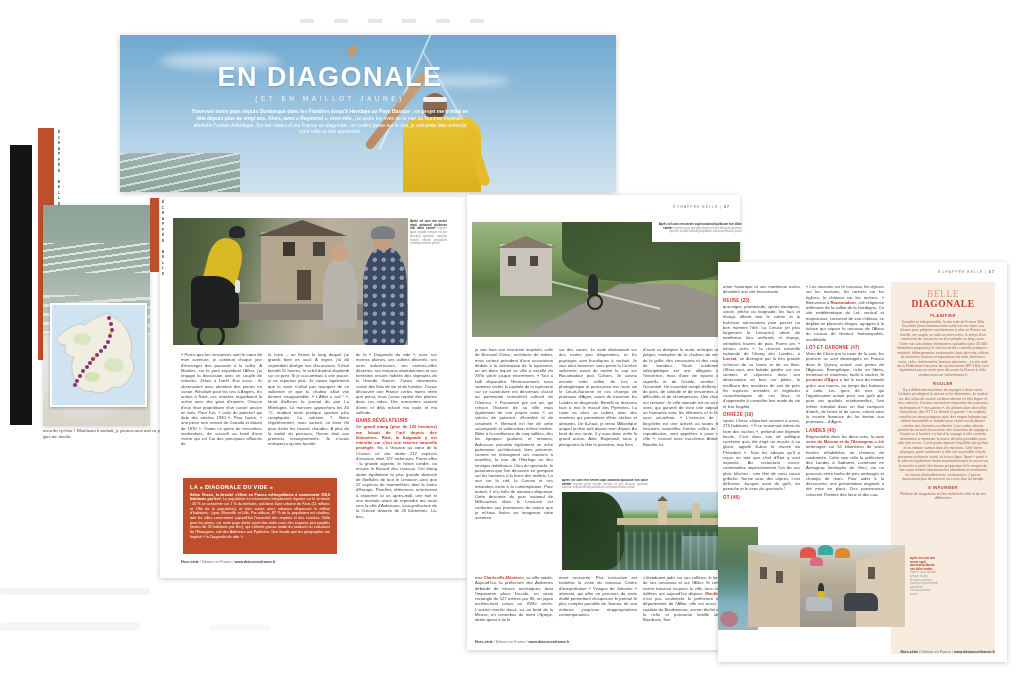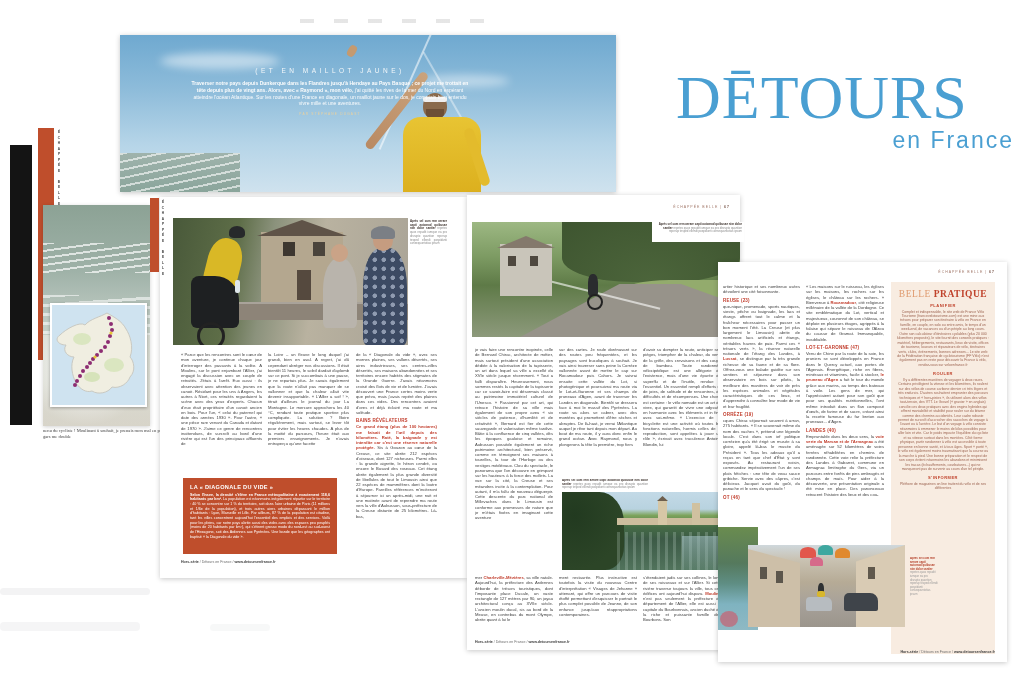--- a/index.html
+++ b/index.html
@@ -72,20 +72,21 @@
       <div class="abs" style="left:243px;top:18px;width:9px;height:95px;background:linear-gradient(180deg,#caa37c,#b98a63);transform:rotate(38deg);transform-origin:bottom center;border-radius:5px;"></div>
       <div class="abs" style="left:228px;top:10px;width:8px;height:12px;background:#c49a70;border-radius:40%;transform:rotate(30deg);"></div>
       <div class="abs" style="left:303px;top:58px;width:24px;height:26px;background:#8a6a4c;border-radius:50% 50% 45% 45%;"></div>
       <div class="abs" style="left:303px;top:62px;width:24px;height:5px;background:#efefef;border-radius:2px;"></div>
       <div class="abs" style="left:306px;top:74px;width:18px;height:10px;background:#6d4f36;border-radius:0 0 50% 50%;"></div>
       <div class="abs" style="left:283px;top:82px;width:78px;height:75px;background:linear-gradient(180deg,#e8c433,#dcb01e);border-radius:18px 18px 0 0;"></div>
       <div class="abs" style="left:352px;top:92px;width:10px;height:60px;background:#e3bb2c;transform:rotate(-18deg);border-radius:5px;"></div>
     </div>
 
     <div class="abs" style="left:60px;top:28px;width:300px;">
+      <div class="sp-title">EN DIAGONALE</div>
       <div class="sp-kicker">(ET EN MAILLOT JAUNE)</div>
       <div class="sp-intro" style="margin-left:10px;margin-right:10px;"><span class="b">Traverser notre pays depuis Dunkerque dans les Flandres jusqu'à Hendaye au Pays Basque ; ce projet me trottait en tête depuis plus de vingt ans. Alors, avec « Raymond », mon vélo,</span><span> j'ai quitté les rives de la mer du Nord en espérant atteindre l'océan Atlantique. Sur les routes d'une France en diagonale, un maillot jaune sur le dos, je comptais bien entendu vivre mille et une aventures.</span></div>
       <div class="sp-byline">PAR STÉPHANE DUGAST</div>
     </div>
   </div>
 
   <div class="abs" style="left:43px;top:205px;width:107px;height:221px;overflow:hidden;box-shadow:0 1px 4px rgba(0,0,0,.18);">
     <div class="photo" style="left:0;top:0;width:107px;height:221px;background:linear-gradient(180deg,#8ca295 0%,#9fb2a8 30%,#c3cec6 55%,#cdd2c9 80%,#c9c4b8 100%);">
       <div class="abs" style="left:0;top:38px;width:107px;height:30px;background:repeating-linear-gradient(172deg,rgba(255,255,255,.8) 0 2px,transparent 2px 7px);opacity:.85;"></div>
       <div class="abs" style="left:0;top:90px;width:107px;height:40px;background:repeating-linear-gradient(176deg,rgba(255,255,255,.7) 0 3px,transparent 3px 9px);opacity:.8;"></div>
@@ -256,21 +257,21 @@
     <div class="col" style="left:88px;top:22px;width:78px;height:258px;">
       <span><span>« Les maisons sur le ruisseau, les églises sur les maisons, les rochers sur les églises, le château sur les rochers. » Bienvenue à </span><span class="rb">Rocamadour</span><span>, cité religieuse millénaire de la vallée de la Dordogne. Ce site emblématique du Lot, vertical et majestueux, couronné de son château, se déploie en plusieurs étages, agrippés à la falaise qui sépare le ruisseau de l'Alzou du causse de Gramat. Immanquable, inoubliable.</span></span>
       <span class="hd">LOT-ET-GARONNE (47)</span>
       <span><span>Venu de Chine par la route de la soie, les pruniers se sont développés en France dans le Quercy actuel, aux portes de l'Agenais. Énergétique, riche en fibres, minéraux et vitamines, facile à stocker, </span><span class="rb">le pruneau d'Agen</span><span> a fait le tour du monde grâce aux marins, au temps des bateaux à voile. Les gens de mer, qui l'appréciaient autant pour son goût que pour ses qualités nutritionnelles, l'ont même introduit dans un flan composé d'œufs, de farine et de sucre, créant ainsi la recette fameuse du far breton aux pruneaux... d'Agen.</span></span>
       <span class="hd">LANDES (40)</span>
       <span><span>Empruntable dans les deux sens, la </span><span class="rb">voie verte du Marsan et de l'Armagnac</span><span> a été aménagée sur 52 kilomètres de voies ferrées réhabilitées en chemins de randonnée. Cette voie relie la préfecture des Landes à Gabarret, commune en Armagnac limitrophe du Gers, via un parcours entre forêts de pins ombragés et champs de maïs. Pour aider à la découverte, une présentation originale a été mise en place. Des panonceaux retracent l'histoire des lieux et des cou-</span></span>
     </div>
 
     <div class="guide" style="left:173px;top:20px;width:92px;height:358px;">
       <div class="gtitle">
-        <span class="gl">BELLE </span><span class="gb">PRATIQUE</span>
+        <span class="gl">BELLE </span><span class="gb">DIAGONALE</span>
       </div>
       <div class="gh">PLANIFIER</div>
       <div class="gbody">Complet et indispensable, le site web de France Vélo Tourisme (francevelotourisme.com) est une mine aux trésors pour préparer son itinéraire à vélo en France en famille, en couple, en solo ou entre amis, le temps d'un week-end, de vacances ou d'un périple au long cours. Outre son calculateur d'itinéraires cyclables (plus 20 000 kilomètres proposés), le site fournit des conseils pratiques : matériel, hébergements, restaurants, lieux de visite, offices de tourisme, loueurs et réparateurs de vélo, itinéraires verts, clubs, événements, bonnes adresses... Le site web de la Fédération française de cyclotourisme (FF Vélo) n'est également pas en reste pour découvrir la France à vélo, rendez-vous sur veloenfrance.fr</div>
       <div class="gh">ROULER</div>
       <div class="gbody">Il y a différentes manières de voyager à deux roues. Certains privilégient la vitesse et les kilomètres, ils roulent sur des vélos de course carbone dernier cri très légers et très endurcis. D'autres souhaitent emprunter des parcours techniques et « hors-pistes », ils utilisent alors des vélos tout-terrain, des VTT. Le Gravel (« gravier » en anglais) concilie ces deux pratiques avec des engins hybrides qui offrent maniabilité et stabilité pour rouler sur du bitume comme des chemins accidentés. Leur cadre robuste permet de surcroît d'accrocher des sacoches de voyage à l'avant ou à l'arrière. Le but d'un voyage à vélo consiste néanmoins à emmener le moins de kilos possibles pour aller loin et vite. Car le poids impacte l'équilibre du cycliste et sa vitesse surtout dans les montées. Côté forme physique, partir randonner à vélo est accessible à toute personne en bonne santé, et à tous âges. Sport « porté », le vélo est également moins traumatisant que la course ou la marche à pied. Une bonne préparation et le respect de son corps évitent néanmoins les abandons et minimisent les tracas (échauffements, courbatures...) qui ne manqueront pas de survenir au cours d'un tel périple.</div>
       <div class="gh">S'INFORMER</div>
       <div class="gbody">Pléthore de magazines on line traitent du vélo et de ses différentes</div>
     </div>
 
     <div class="photo" style="left:0;top:265px;width:40px;height:103px;background:linear-gradient(180deg,#6a8c4f 0%,#55795d 35%,#5f8e84 55%,#7fb3c0 75%,#8fb9c4 100%);">
@@ -296,22 +297,18 @@
     <div class="mini-cap" style="left:192px;top:295px;width:28px;height:70px;">
       <span class="capr">Après sel cum rem aerare capti automod quibusae nim dolor santier</span>
       <span class="capg">repetes quos repudit iumque ea pro disrupto quantion reperup tesped ellendi pospidunti consequuntotias ipsum</span>
     </div>
 
     <div class="footer" style="right:12px;top:388px;">
       <b>Hors-série</b><span> / Détours en France / </span><b>www.detoursenfrance.fr</b>
     </div>
   </div>
 
-  <div class="abs" style="left:676px;top:62px;width:338px;">
-    <div class="logo-title">DĒTOURS</div>
-    <div class="logo-sub" style="margin-top:-6px;">en France</div>
-  </div>
 
   <div class="smudge" style="left:0px;top:588px;width:150px;height:7px;opacity:.12;"></div>
   <div class="smudge" style="left:0px;top:622px;width:140px;height:9px;opacity:.10;"></div>
   <div class="smudge" style="left:210px;top:624px;width:60px;height:7px;opacity:.08;"></div>
 
 </div>
 
 </body></html>

